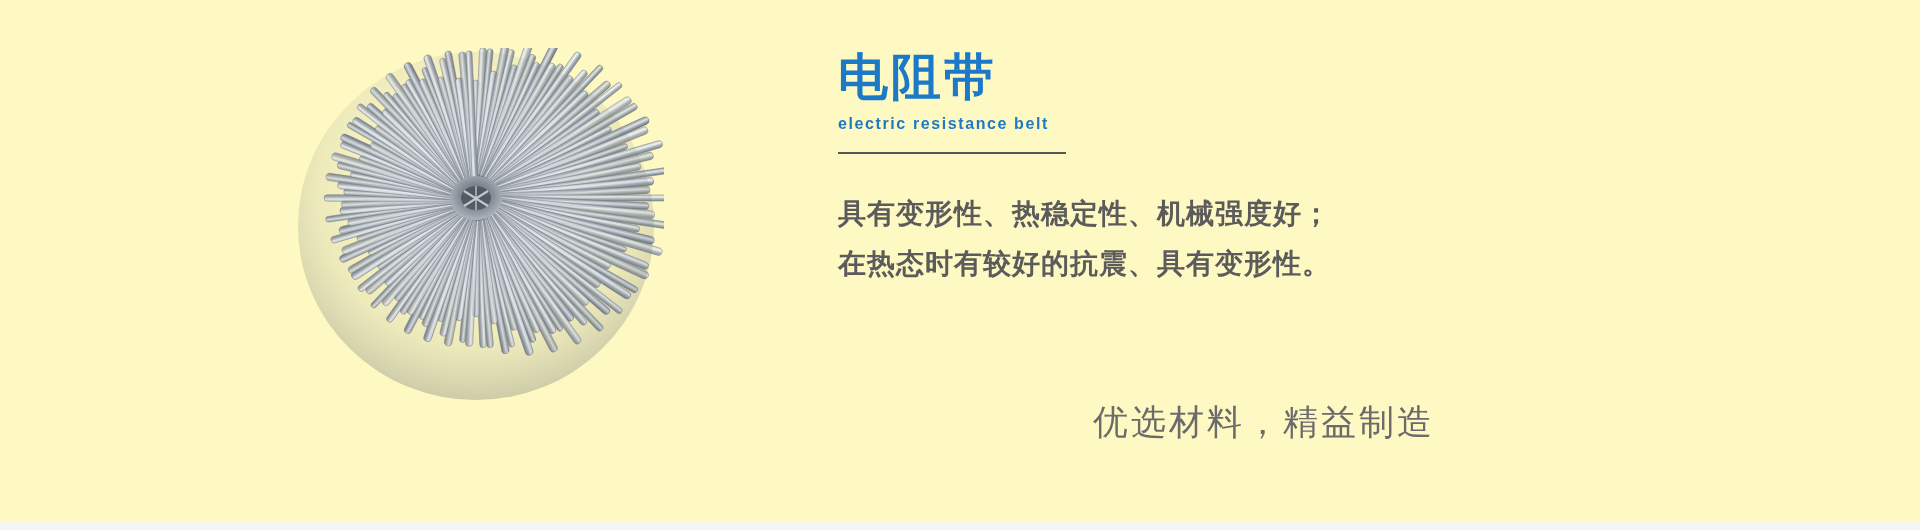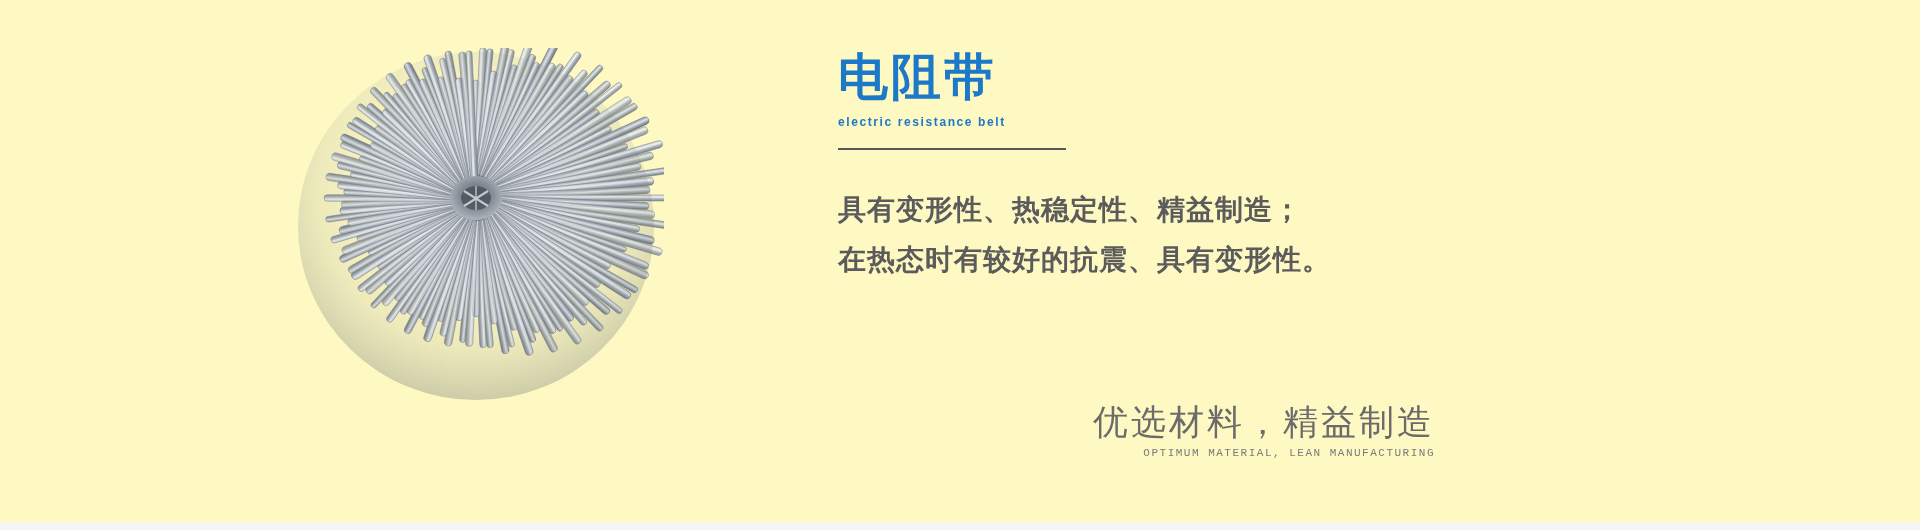--- a/index.html
+++ b/index.html
@@ -50,21 +50,21 @@
     line-height: 1.02;
     font-weight: bold;
     color: #1b79c8;
     letter-spacing: 3px;
     margin: 0;
     white-space: nowrap;
   }
 
   #title-en {
     margin: 12px 0 0 0;
-    font-size: 12px;
+    font-size: 16px;
     font-weight: bold;
     color: #1b79c8;
     letter-spacing: 1.6px;
     white-space: nowrap;
   }
 
   #title-divider {
     margin-top: 19px;
     width: 228px;
     height: 2px;
@@ -289,23 +289,22 @@
 
   <div id="text-column">
 
     <h1 id="title-zh">电阻带</h1>
 
     <div id="title-en">electric resistance belt</div>
 
     <div id="title-divider"></div>
 
     <div id="description">
-      <div class="desc-line">具有变形性、热稳定性、精益制造；</div>
+      <div class="desc-line">具有变形性、热稳定性、机械强度好；</div>
       <div class="desc-line">在热态时有较好的抗震、具有变形性。</div>
     </div>
   </div>
 
   <div id="slogan-block">
     <div id="slogan-zh">优选材料，精益制造</div>
-    <div id="slogan-en">OPTIMUM MATERIAL, LEAN MANUFACTURING</div>
   </div>
 
 </div>
 
 </body></html>

